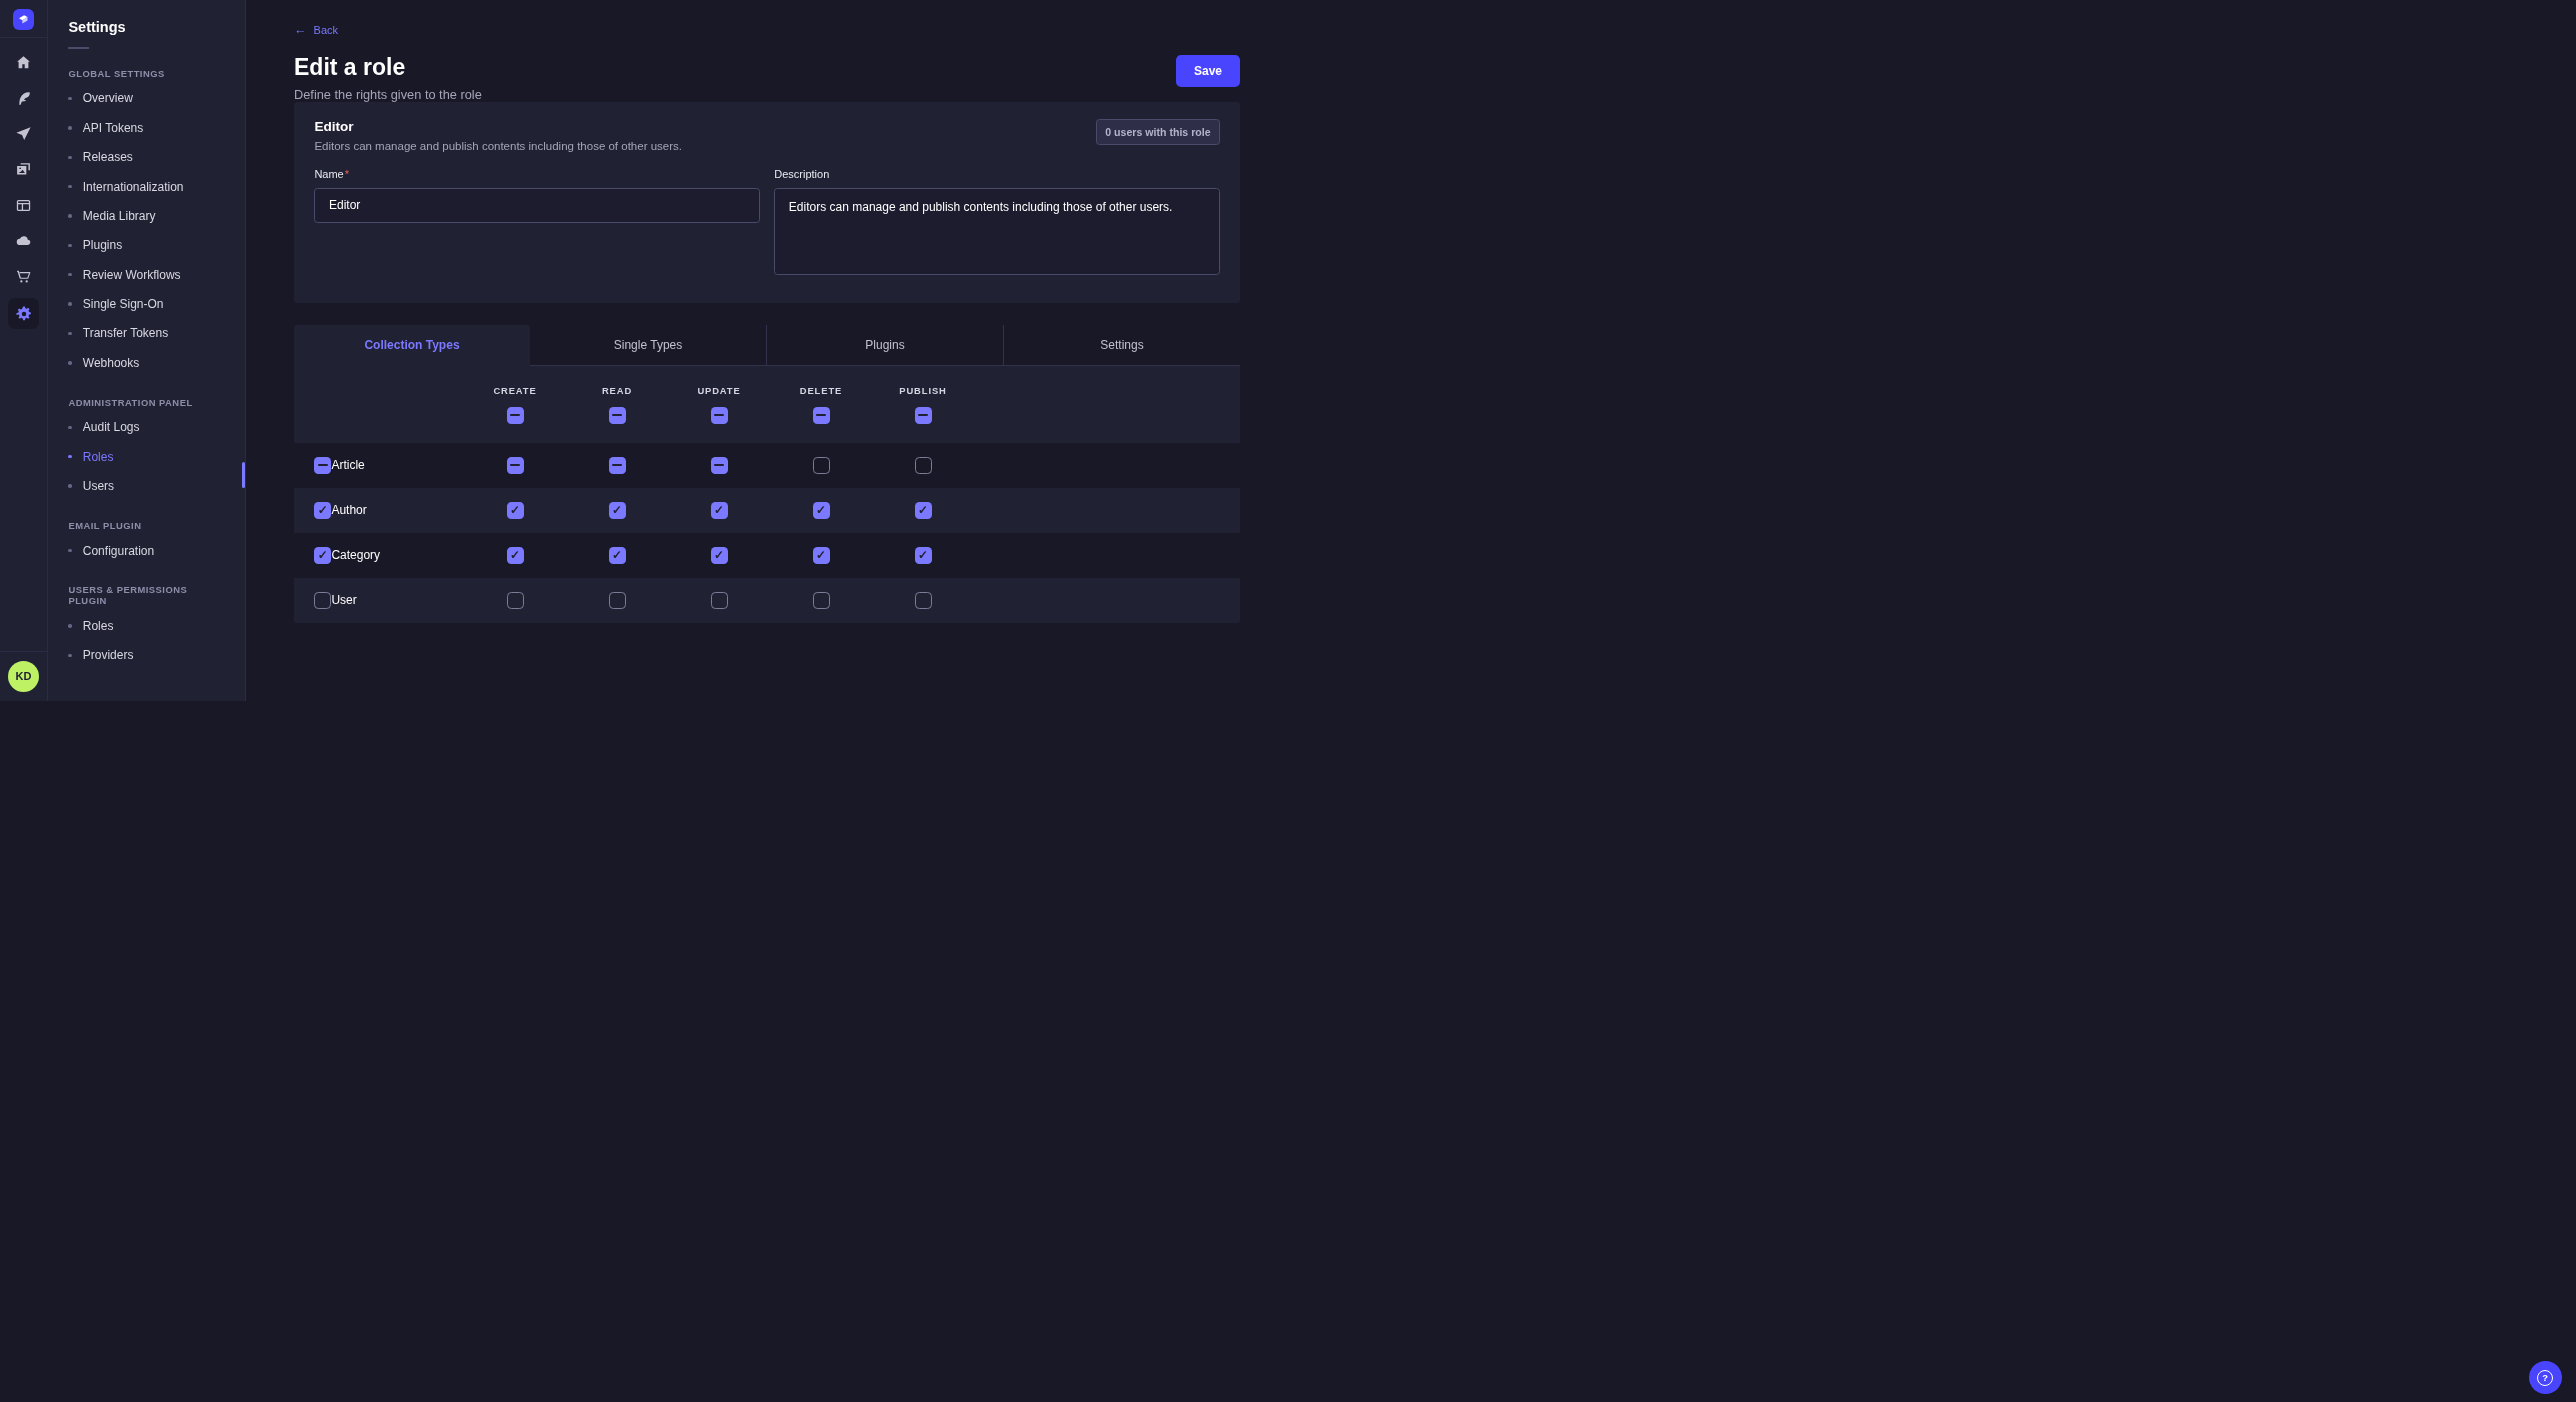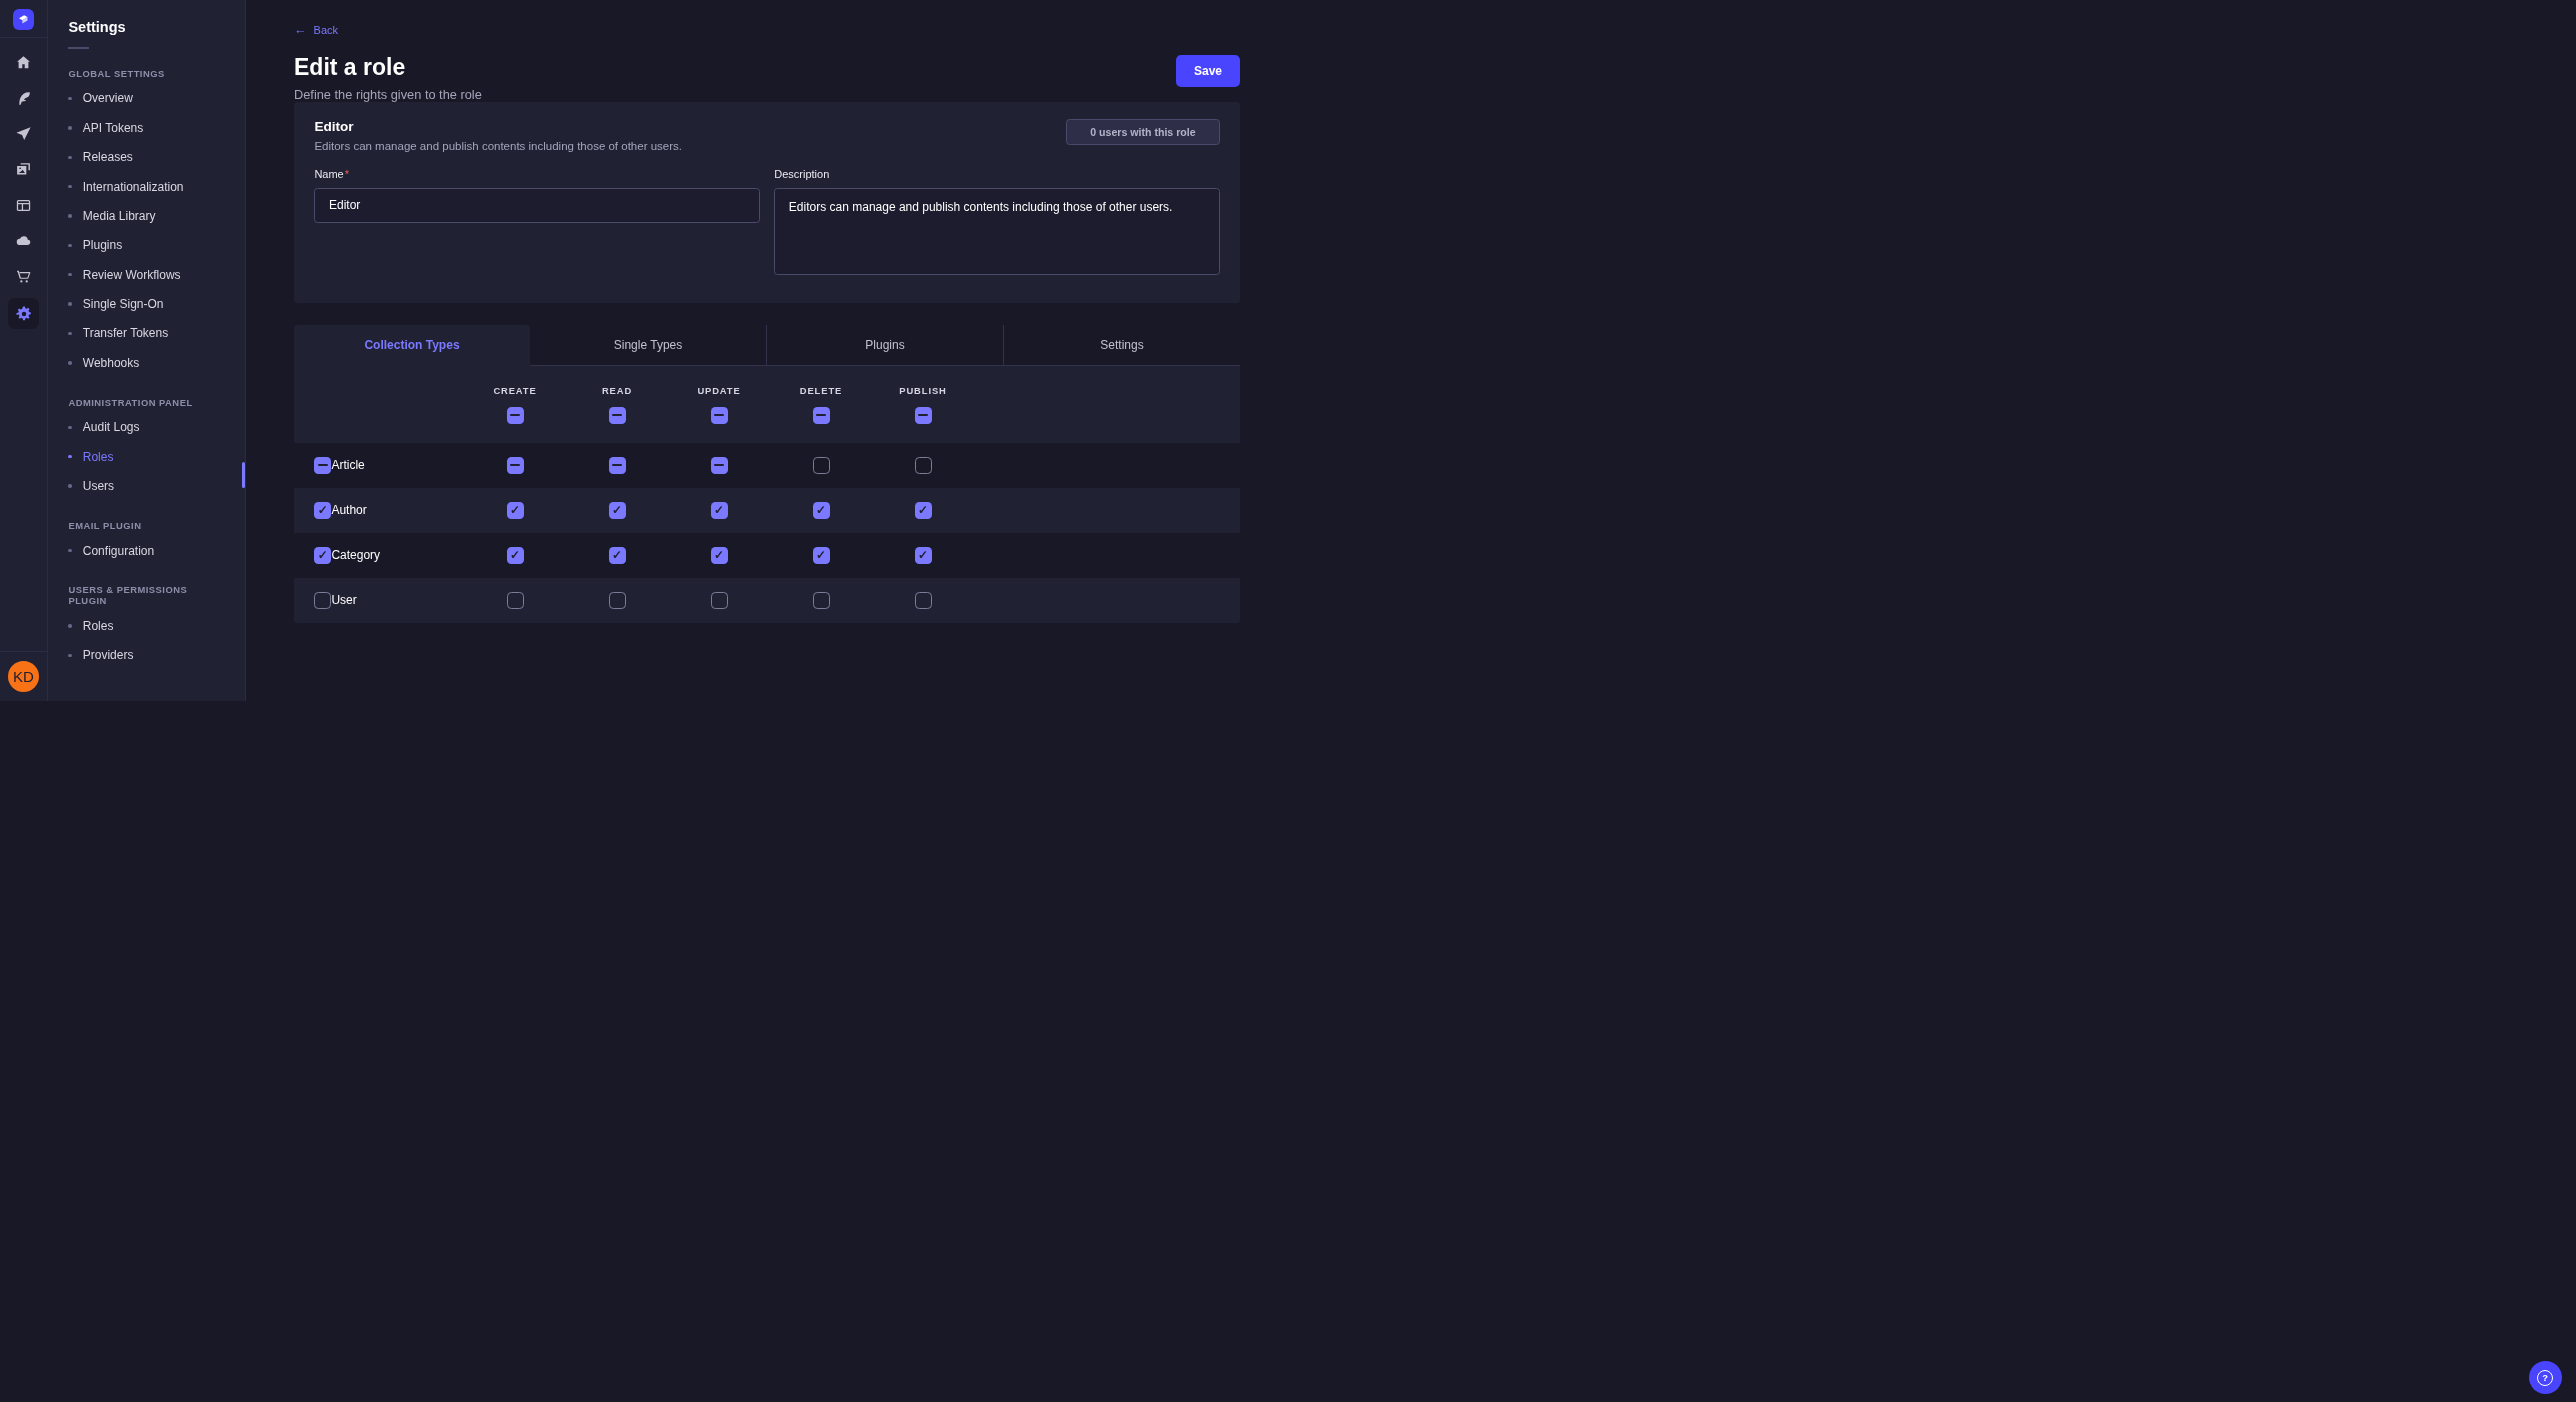--- a/index.html
+++ b/index.html
@@ -31,22 +31,22 @@
     width:31px; height:28px; display:flex; align-items:center; justify-content:center;
     border-radius:6.8px; color:#c3c3d2; cursor:pointer;
   }
   .rail-btn.active { background:#181826; color:#7b79ff; height:31px; }
   .rail-btn svg { display:block; }
   .rail-bottom {
     margin-top:auto; width:100%; border-top:0.9px solid #2b2b44;
     padding:8.5px 0 9.4px; display:flex; justify-content:center;
   }
   .avatar {
-    width:31px; height:31px; border-radius:50%; background:#f97316;
-    color:#1d1d33; font-weight:400; font-size:15px;
+    width:31px; height:31px; border-radius:50%; background:#bef264;
+    color:#1d1d33; font-weight:700; font-size:11px;
     display:flex; align-items:center; justify-content:center; cursor:pointer;
   }
 
   
   .subnav {
     width:198px; flex:0 0 198px; background:#212134;
     border-right:0.9px solid #2b2b44; padding:19px 0 0;
     position:relative; overflow:hidden;
   }
   .subnav-title { font-size:14.5px; font-weight:700; margin:0 20.4px 12px; color:#ffffff; }
@@ -86,21 +86,21 @@
   
   .card1 {
     background:#212134; border-radius:3.4px;
     padding:17px 20.4px 25px;
   }
   .role-head { display:flex; justify-content:space-between; align-items:flex-start; }
   .role-name { font-size:13.6px; font-weight:700; margin:0; }
   .role-desc { font-size:11.5px; color:#a5a5ba; margin:6px 0 0; }
   .badge {
     background:#2e2e48; border:0.9px solid #4a4a6a; border-radius:3.4px;
-    height:26.4px; display:flex; align-items:center; padding:0 23px;
+    height:26.4px; display:flex; align-items:center; padding:0 8px;
     font-size:10.6px; font-weight:600; color:#b3b3c9; white-space:nowrap;
   }
   .fields { display:grid; grid-template-columns:1fr 1fr; column-gap:14.5px; margin-top:16px; }
   .field label { display:block; font-size:11px; font-weight:400; color:#eaeaf1; margin-bottom:7.7px; }
   .req { color:#ee5e52; margin-left:0.9px; }
   .tinput, .tarea {
     width:100%; background:#1c1c2e; border:0.9px solid #4a4a6a; border-radius:3.4px;
     color:#ffffff; font-size:12px; font-family:inherit; outline:none;
   }
   .tinput { height:35px; padding:0 13.6px; }

